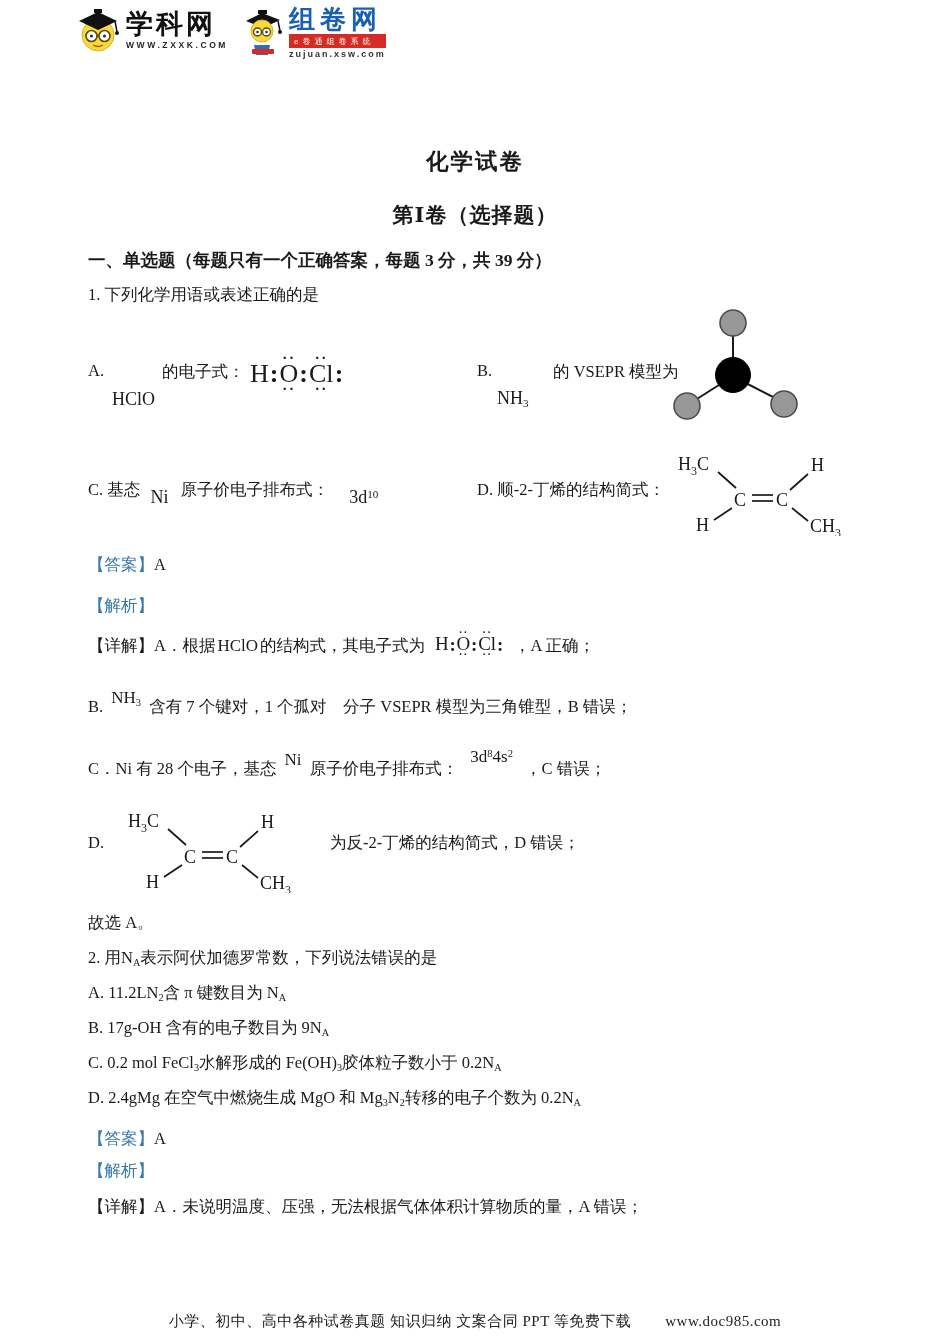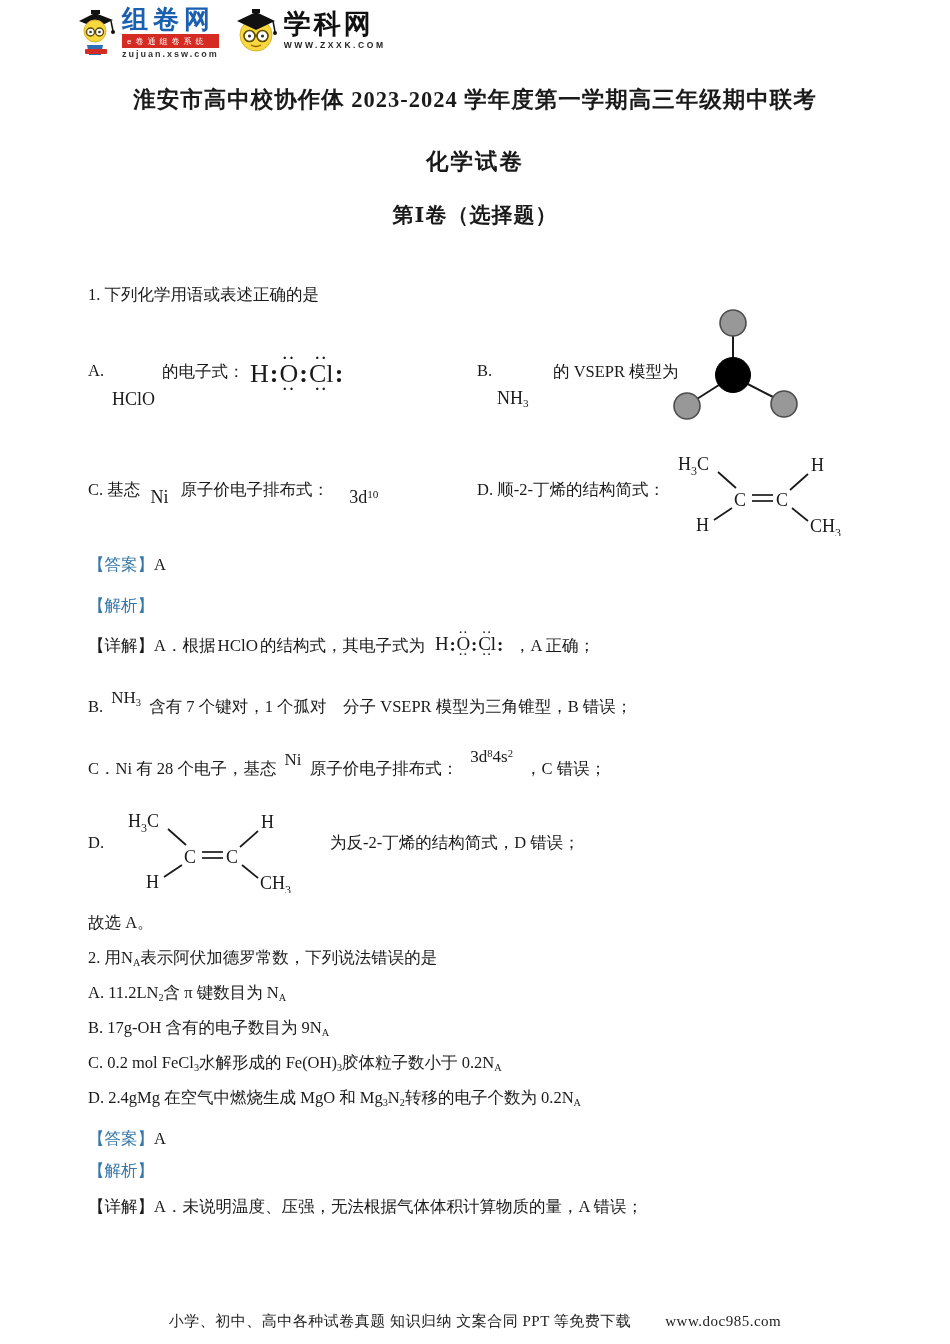--- a/index.html
+++ b/index.html
@@ -61,65 +61,65 @@
   .detail-flex{display:flex;align-items:center;white-space:nowrap;}
   .footer{top:1312px;font-size:15px;color:#222;letter-spacing:0.5px;}
   .footer .gap{display:inline-block;width:34px;}
 </style>
 </head>
 <body>
 
 <div class="page">
 
   <div class="logos">
+    <div class="logo">
+      <svg width="46" height="48" viewBox="0 0 46 48">
+        <circle cx="23" cy="29" r="16" fill="#f7d83f" stroke="#d8b427" stroke-width="1"></circle>
+        <polygon points="4,15 23,6 42,15 23,24" fill="#111"></polygon>
+        <rect x="19" y="3" width="8" height="4" fill="#111"></rect>
+        <line x1="40" y1="15" x2="42" y2="26" stroke="#111" stroke-width="1.5"></line>
+        <circle cx="42" cy="27" r="2" fill="#111"></circle>
+        <circle cx="16.5" cy="30" r="5.5" fill="#fff" stroke="#5c4a00" stroke-width="1.6"></circle>
+        <circle cx="29.5" cy="30" r="5.5" fill="#fff" stroke="#5c4a00" stroke-width="1.6"></circle>
+        <line x1="22" y1="30" x2="24" y2="30" stroke="#5c4a00" stroke-width="1.6"></line>
+        <circle cx="16.5" cy="30" r="1.6" fill="#333"></circle>
+        <circle cx="29.5" cy="30" r="1.6" fill="#333"></circle>
+        <path d="M18 39 q5 3 10 0" stroke="#9c5f00" stroke-width="1.4" fill="none"></path>
+      </svg>
+      <div>
+        <div class="logo1-name">学科网</div>
+        <div class="logo1-url">WWW.ZXXK.COM</div>
+      </div>
+    </div>
     <div class="logo">
       <svg width="42" height="52" viewBox="0 0 42 52">
         <polygon points="4,14 20,6 38,13 21,21" fill="#111"></polygon>
         <rect x="16" y="3" width="9" height="4" fill="#111"></rect>
         <line x1="36" y1="14" x2="38" y2="24" stroke="#111" stroke-width="1.5"></line>
         <circle cx="38" cy="25" r="2" fill="#111"></circle>
         <circle cx="20" cy="24" r="11" fill="#f7d83f" stroke="#d8b427" stroke-width="1"></circle>
         <circle cx="15.5" cy="25" r="4" fill="#fff" stroke="#5c4a00" stroke-width="1.4"></circle>
         <circle cx="24.5" cy="25" r="4" fill="#fff" stroke="#5c4a00" stroke-width="1.4"></circle>
         <circle cx="15.5" cy="25" r="1.3" fill="#333"></circle>
         <circle cx="24.5" cy="25" r="1.3" fill="#333"></circle>
         <path d="M12 38 L28 38 L26 48 L14 48 Z" fill="#2e6fb7"></path>
         <rect x="10" y="42" width="22" height="5" fill="#d42b22" rx="1"></rect>
       </svg>
       <div>
         <div class="logo2-name">组卷网</div>
         <div class="logo2-banner">e卷通组卷系统</div>
         <div class="logo2-url">zujuan.xsw.com</div>
       </div>
     </div>
-    <div class="logo">
-      <svg width="46" height="48" viewBox="0 0 46 48">
-        <circle cx="23" cy="29" r="16" fill="#f7d83f" stroke="#d8b427" stroke-width="1"></circle>
-        <polygon points="4,15 23,6 42,15 23,24" fill="#111"></polygon>
-        <rect x="19" y="3" width="8" height="4" fill="#111"></rect>
-        <line x1="40" y1="15" x2="42" y2="26" stroke="#111" stroke-width="1.5"></line>
-        <circle cx="42" cy="27" r="2" fill="#111"></circle>
-        <circle cx="16.5" cy="30" r="5.5" fill="#fff" stroke="#5c4a00" stroke-width="1.6"></circle>
-        <circle cx="29.5" cy="30" r="5.5" fill="#fff" stroke="#5c4a00" stroke-width="1.6"></circle>
-        <line x1="22" y1="30" x2="24" y2="30" stroke="#5c4a00" stroke-width="1.6"></line>
-        <circle cx="16.5" cy="30" r="1.6" fill="#333"></circle>
-        <circle cx="29.5" cy="30" r="1.6" fill="#333"></circle>
-        <path d="M18 39 q5 3 10 0" stroke="#9c5f00" stroke-width="1.4" fill="none"></path>
-      </svg>
-      <div>
-        <div class="logo1-name">学科网</div>
-        <div class="logo1-url">WWW.ZXXK.COM</div>
-      </div>
-    </div>
-  </div>
-
-  <div class="abs ctr title1">淮安市高中校协作体 2023-2024 学年度第一学期高三年级期中联考</div>
+  </div>
+
   <div class="abs ctr title2">化学试卷</div>
   <div class="abs ctr title3">第Ⅰ卷（选择题）</div>
 
+  <div class="abs sechead">一、单选题（每题只有一个正确答案，每题 3 分，共 39 分）</div>
   <div class="abs line t16" style="top:284px;">1. 下列化学用语或表述正确的是</div>
 
   <svg class="abs" style="left:672px;top:298px;" width="168" height="132" viewBox="0 0 168 132">
     <line x1="61" y1="75" x2="61" y2="27" class="mbond"></line>
     <line x1="58" y1="80" x2="17" y2="106" class="mbond"></line>
     <line x1="64" y1="80" x2="111" y2="104" class="mbond"></line>
     <circle cx="61" cy="25" r="13" class="gray-ball"></circle>
     <circle cx="15" cy="108" r="13" class="gray-ball"></circle>
     <circle cx="112" cy="106" r="13" class="gray-ball"></circle>
     <circle cx="61" cy="77" r="17.5" class="black-ball"></circle>

